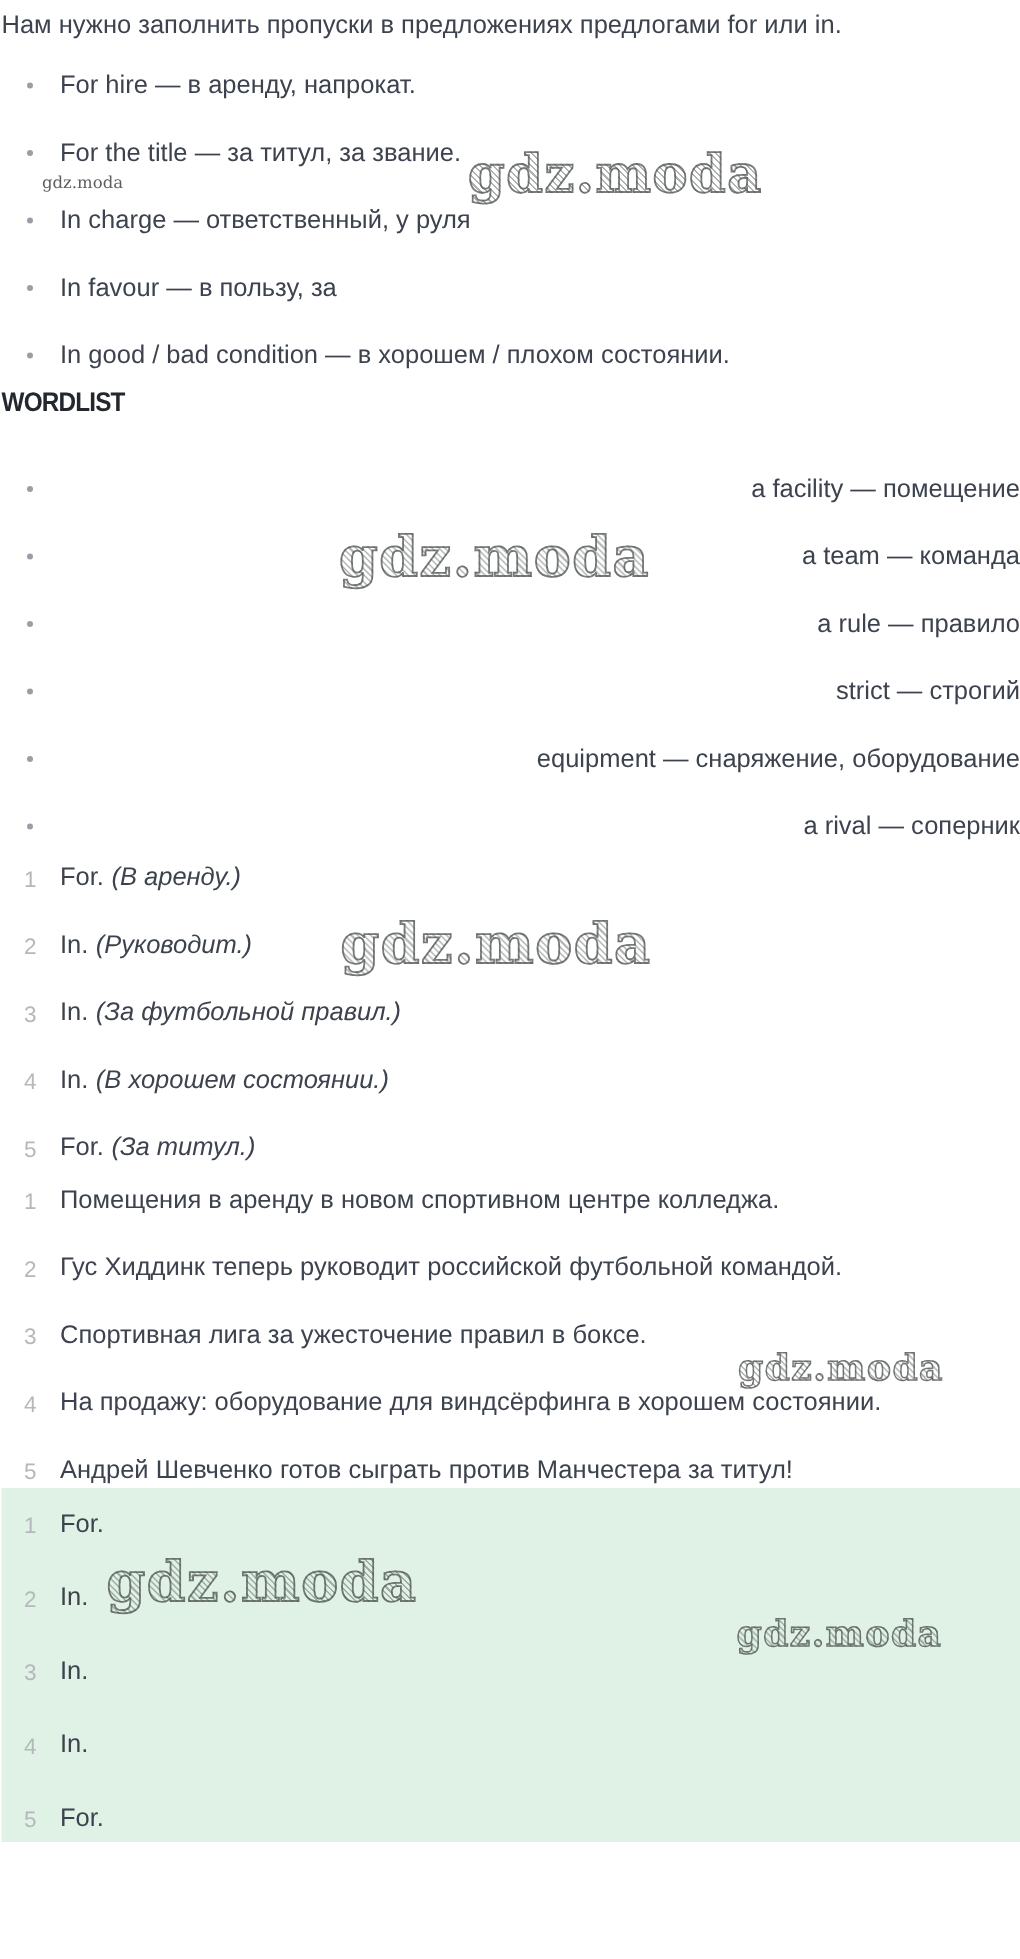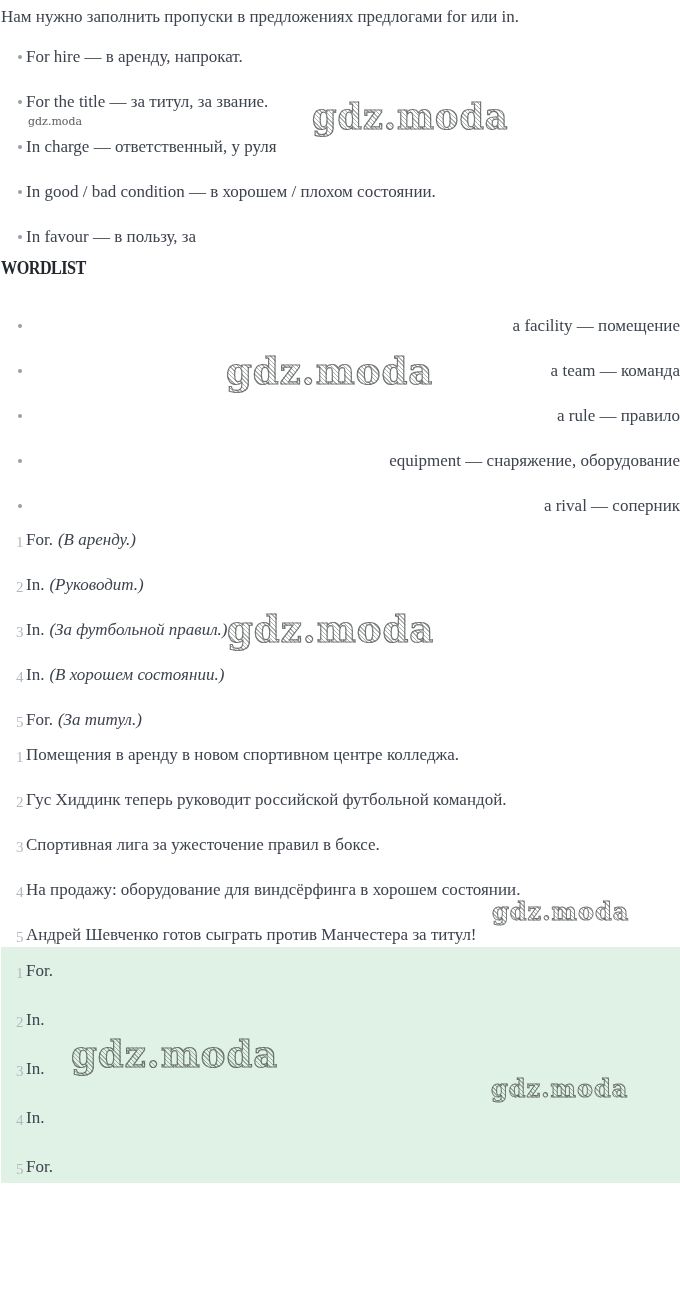--- a/index.html
+++ b/index.html
@@ -5,38 +5,38 @@
   html, body { margin: 0; padding: 0; }
   body {
     width: 680px;
     height: 1306px;
     position: relative;
     background: #ffffff;
     font-family: "Liberation Sans", sans-serif;
     color: #3d434e;
     overflow: hidden;
   }
-  .content { padding: 6px 0 0 1px; font-family: Liberation Serif, serif; }
+  .content { padding: 6px 0 0 1px; }
 
   .intro {
     margin: 0;
     font-size: 17px;
     line-height: 22px;
   }
 
   ul.bullets, ol.numbered {
     list-style: none;
     margin: 0;
     padding: 0;
   }
   ul.bullets { margin-top: 18px; }
   ul.bullets li,
   ol.numbered li {
     position: relative;
-    padding-left: 25px;
+    padding-left: 39px;
     font-size: 17px;
     line-height: 22px;
   }
   ul.bullets li + li,
   ol.numbered li + li { margin-top: 23px; }
 
   ul.bullets li::before {
     content: "";
     position: absolute;
     left: 17px;
@@ -115,30 +115,31 @@
 <body>
 
 <div class="content">
 
   <p class="intro">Нам нужно заполнить пропуски в предложениях предлогами for или in.</p>
 
   <ul class="bullets">
     <li>For hire — в аренду, напрокат.</li>
     <li>For the title — за титул, за звание.</li>
     <li>In charge — ответственный, у руля</li>
+    <li>In favour — в пользу, за</li>
     <li>In good / bad condition — в хорошем / плохом состоянии.</li>
-    <li>In favour — в пользу, за</li>
   </ul>
 
   <h3 class="wordlist-heading">WORDLIST</h3>
 
   <ul class="bullets wordlist">
     <li>a facility — помещение</li>
     <li>a team — команда</li>
     <li>a rule — правило</li>
+    <li>strict — строгий</li>
     <li>equipment — снаряжение, оборудование</li>
     <li>a rival — соперник</li>
   </ul>
 
   <ol class="numbered answers">
     <li><span class="num">1</span><span>For.</span><em class="note">(В аренду.)</em></li>
     <li><span class="num">2</span><span>In.</span><em class="note">(Руководит.)</em></li>
     <li><span class="num">3</span><span>In.</span><em class="note">(За футбольной правил.)</em></li>
     <li><span class="num">4</span><span>In.</span><em class="note">(В хорошем состоянии.)</em></li>
     <li><span class="num">5</span><span>For.</span><em class="note">(За титул.)</em></li>

